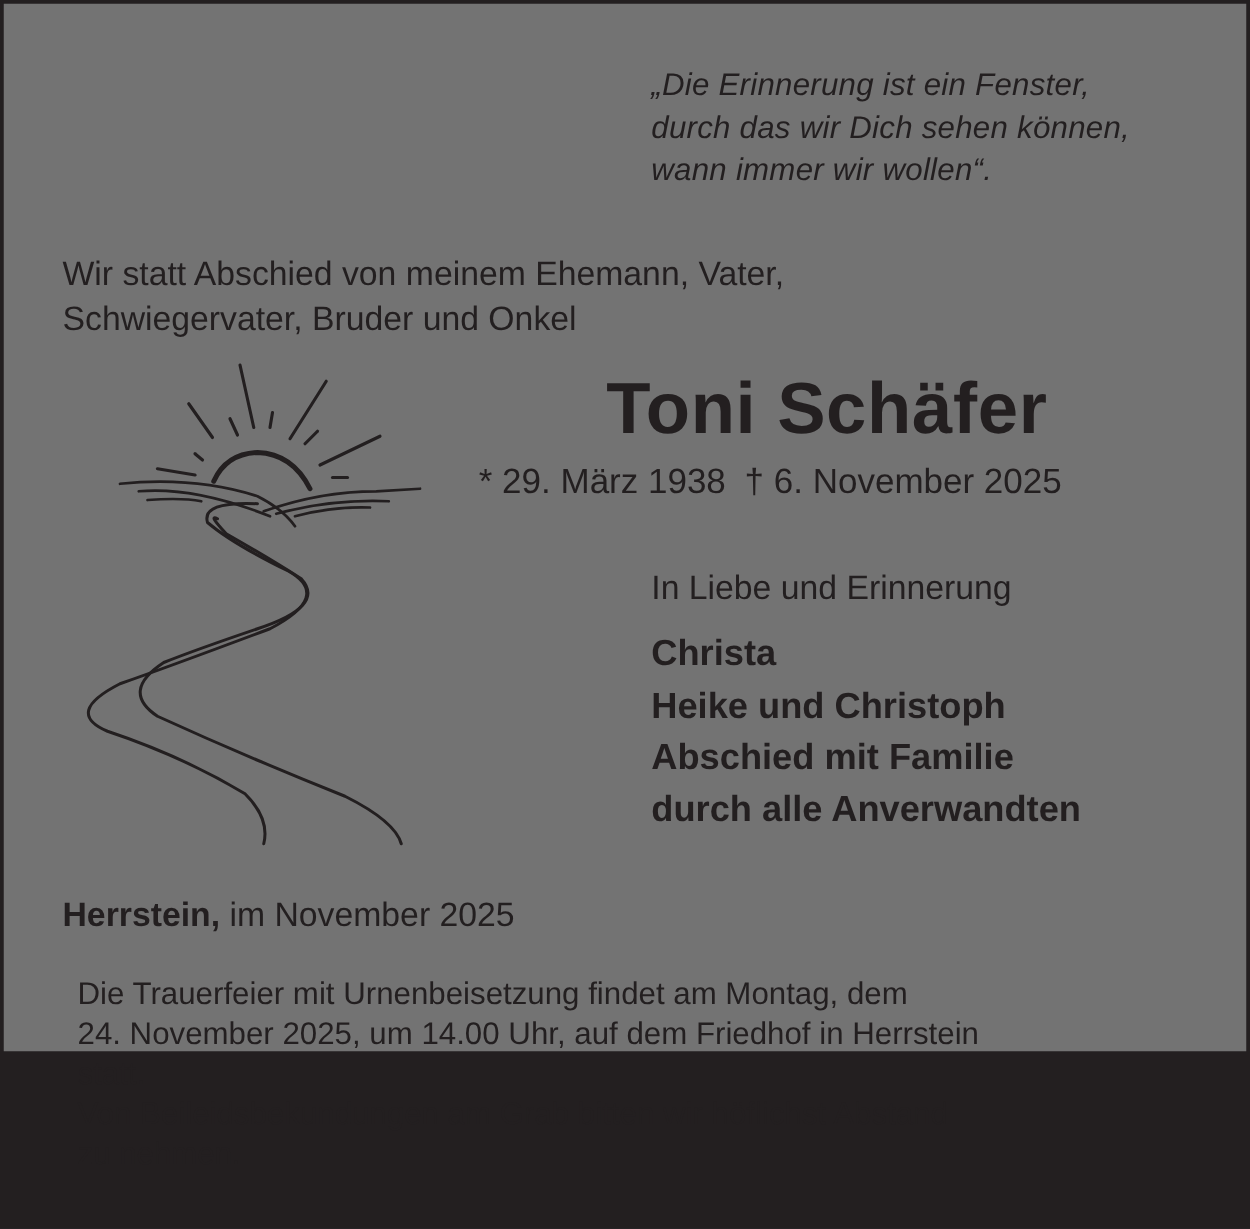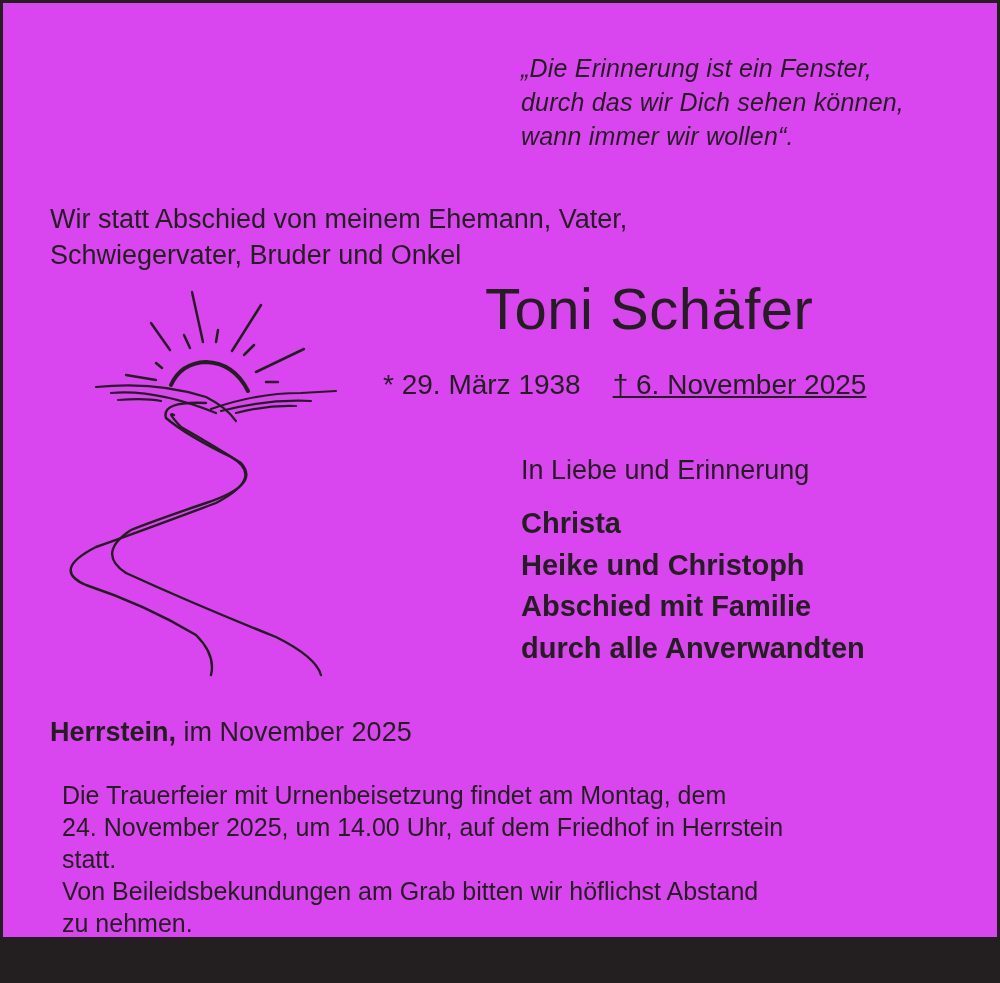--- a/index.html
+++ b/index.html
@@ -1,30 +1,30 @@
 <!DOCTYPE html>
 <html><head>
 <meta charset="utf-8">
 <style>
   html, body { margin:0; padding:0; background:#231f20; }
   body { width:1000px; height:983px; position:relative; overflow:hidden; }
   .card {
-    position:absolute; left:3px; top:3px; width:994px; height:934px;
-    background:#d946ef; color:#231f20;
+    position:absolute; left:3px; top:3px; width:994px; height:838px;
+    background:#737373; color:#231f20;
     font-family:"Liberation Sans", "DejaVu Sans", sans-serif;
   }
   .abs { position:absolute; white-space:nowrap; }
   .quote {
     left:518px; top:48px; font-style:italic; font-size:25px; line-height:34px;
     white-space:pre-line; letter-spacing:0.2px;
   }
   .intro { left:47px; top:198px; font-size:27px; line-height:36px; white-space:pre-line; }
-  .name { left:482px; top:272px; font-size:58px; font-weight:normal; letter-spacing:0.5px; }
+  .name { left:482px; top:290px; font-size:58px; font-weight:bold; letter-spacing:0.5px; }
   .dates { left:380px; top:366px; font-size:28px; }
-  .dates .death { margin-left:32px;text-decoration:underline; }
+  .dates .death { margin-left:15px; }
   .thanks { left:518px; top:452px; font-size:27px; }
   .mourners { left:518px; top:500px; font-size:29px; font-weight:bold; line-height:41.5px; }
   .mourners div { white-space:nowrap; }
   .place { left:47px; top:714px; font-size:27px;text-align:right; }
   .place b { font-weight:bold; }
   .notice { left:47px; top:776px; font-size:25px; line-height:32px; white-space:pre-line;margin-left:12px; }
   .art { position:absolute; left:53px; top:282px; }
 </style>
 </head>
 <body>

